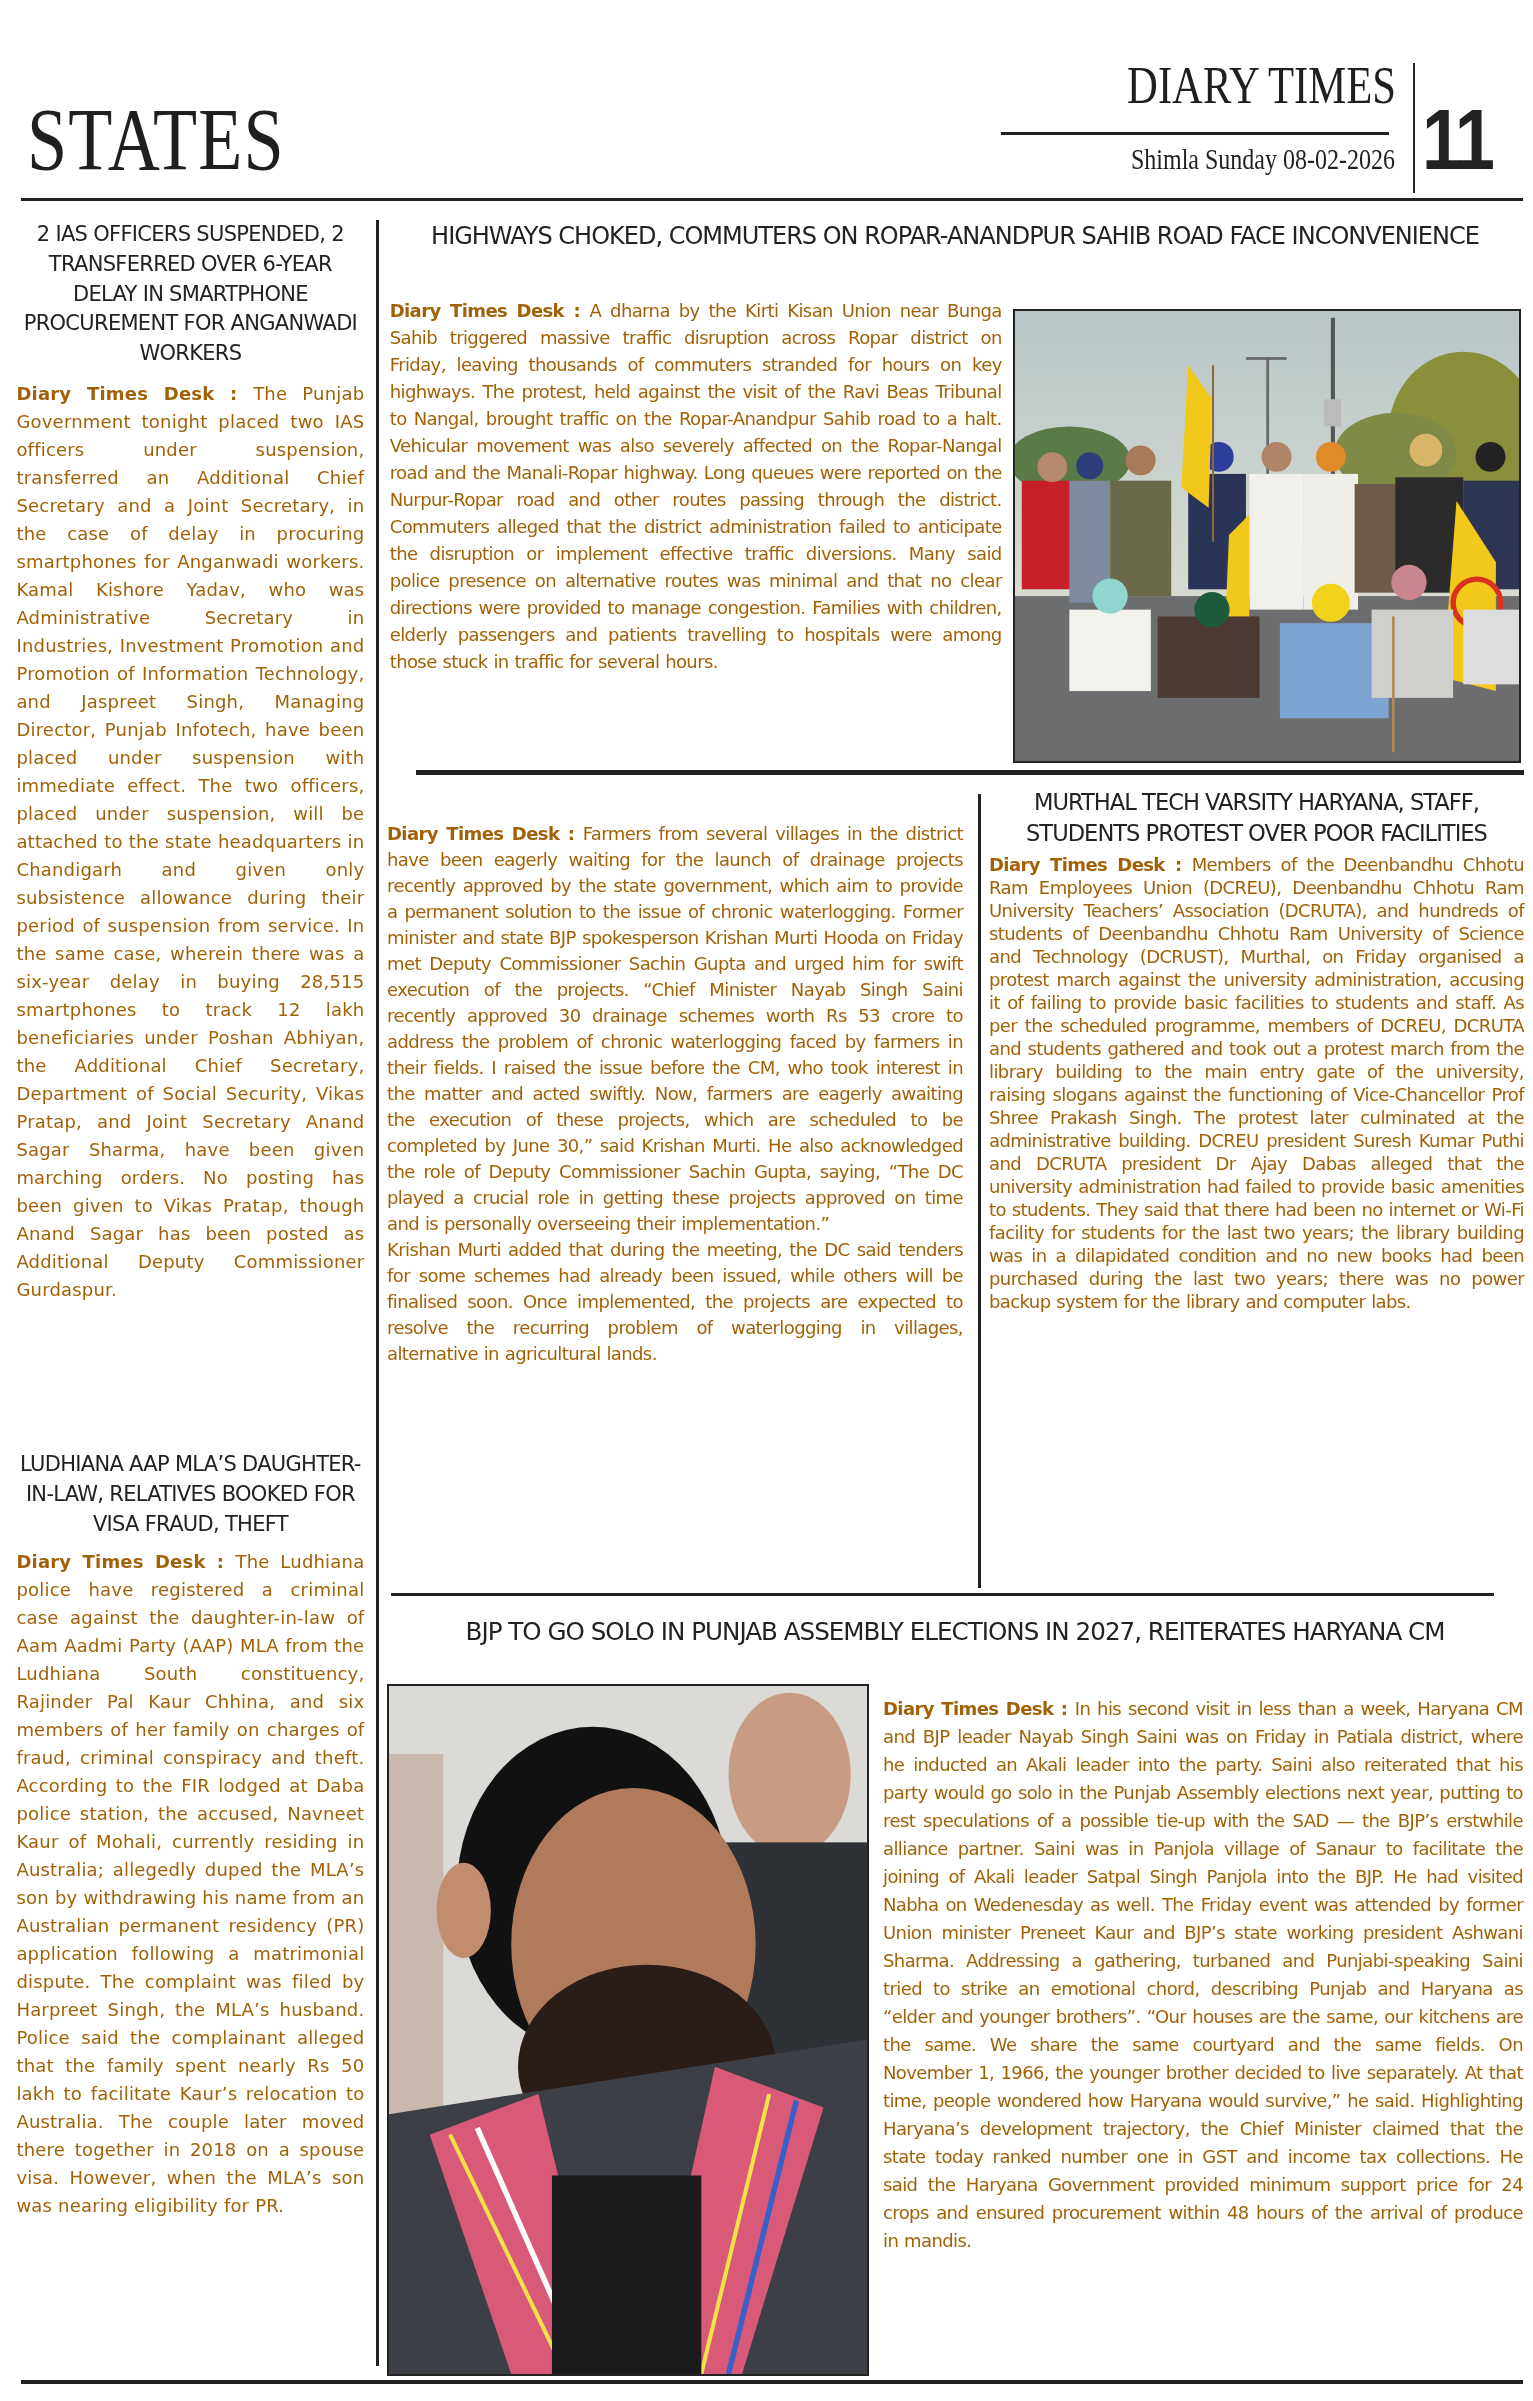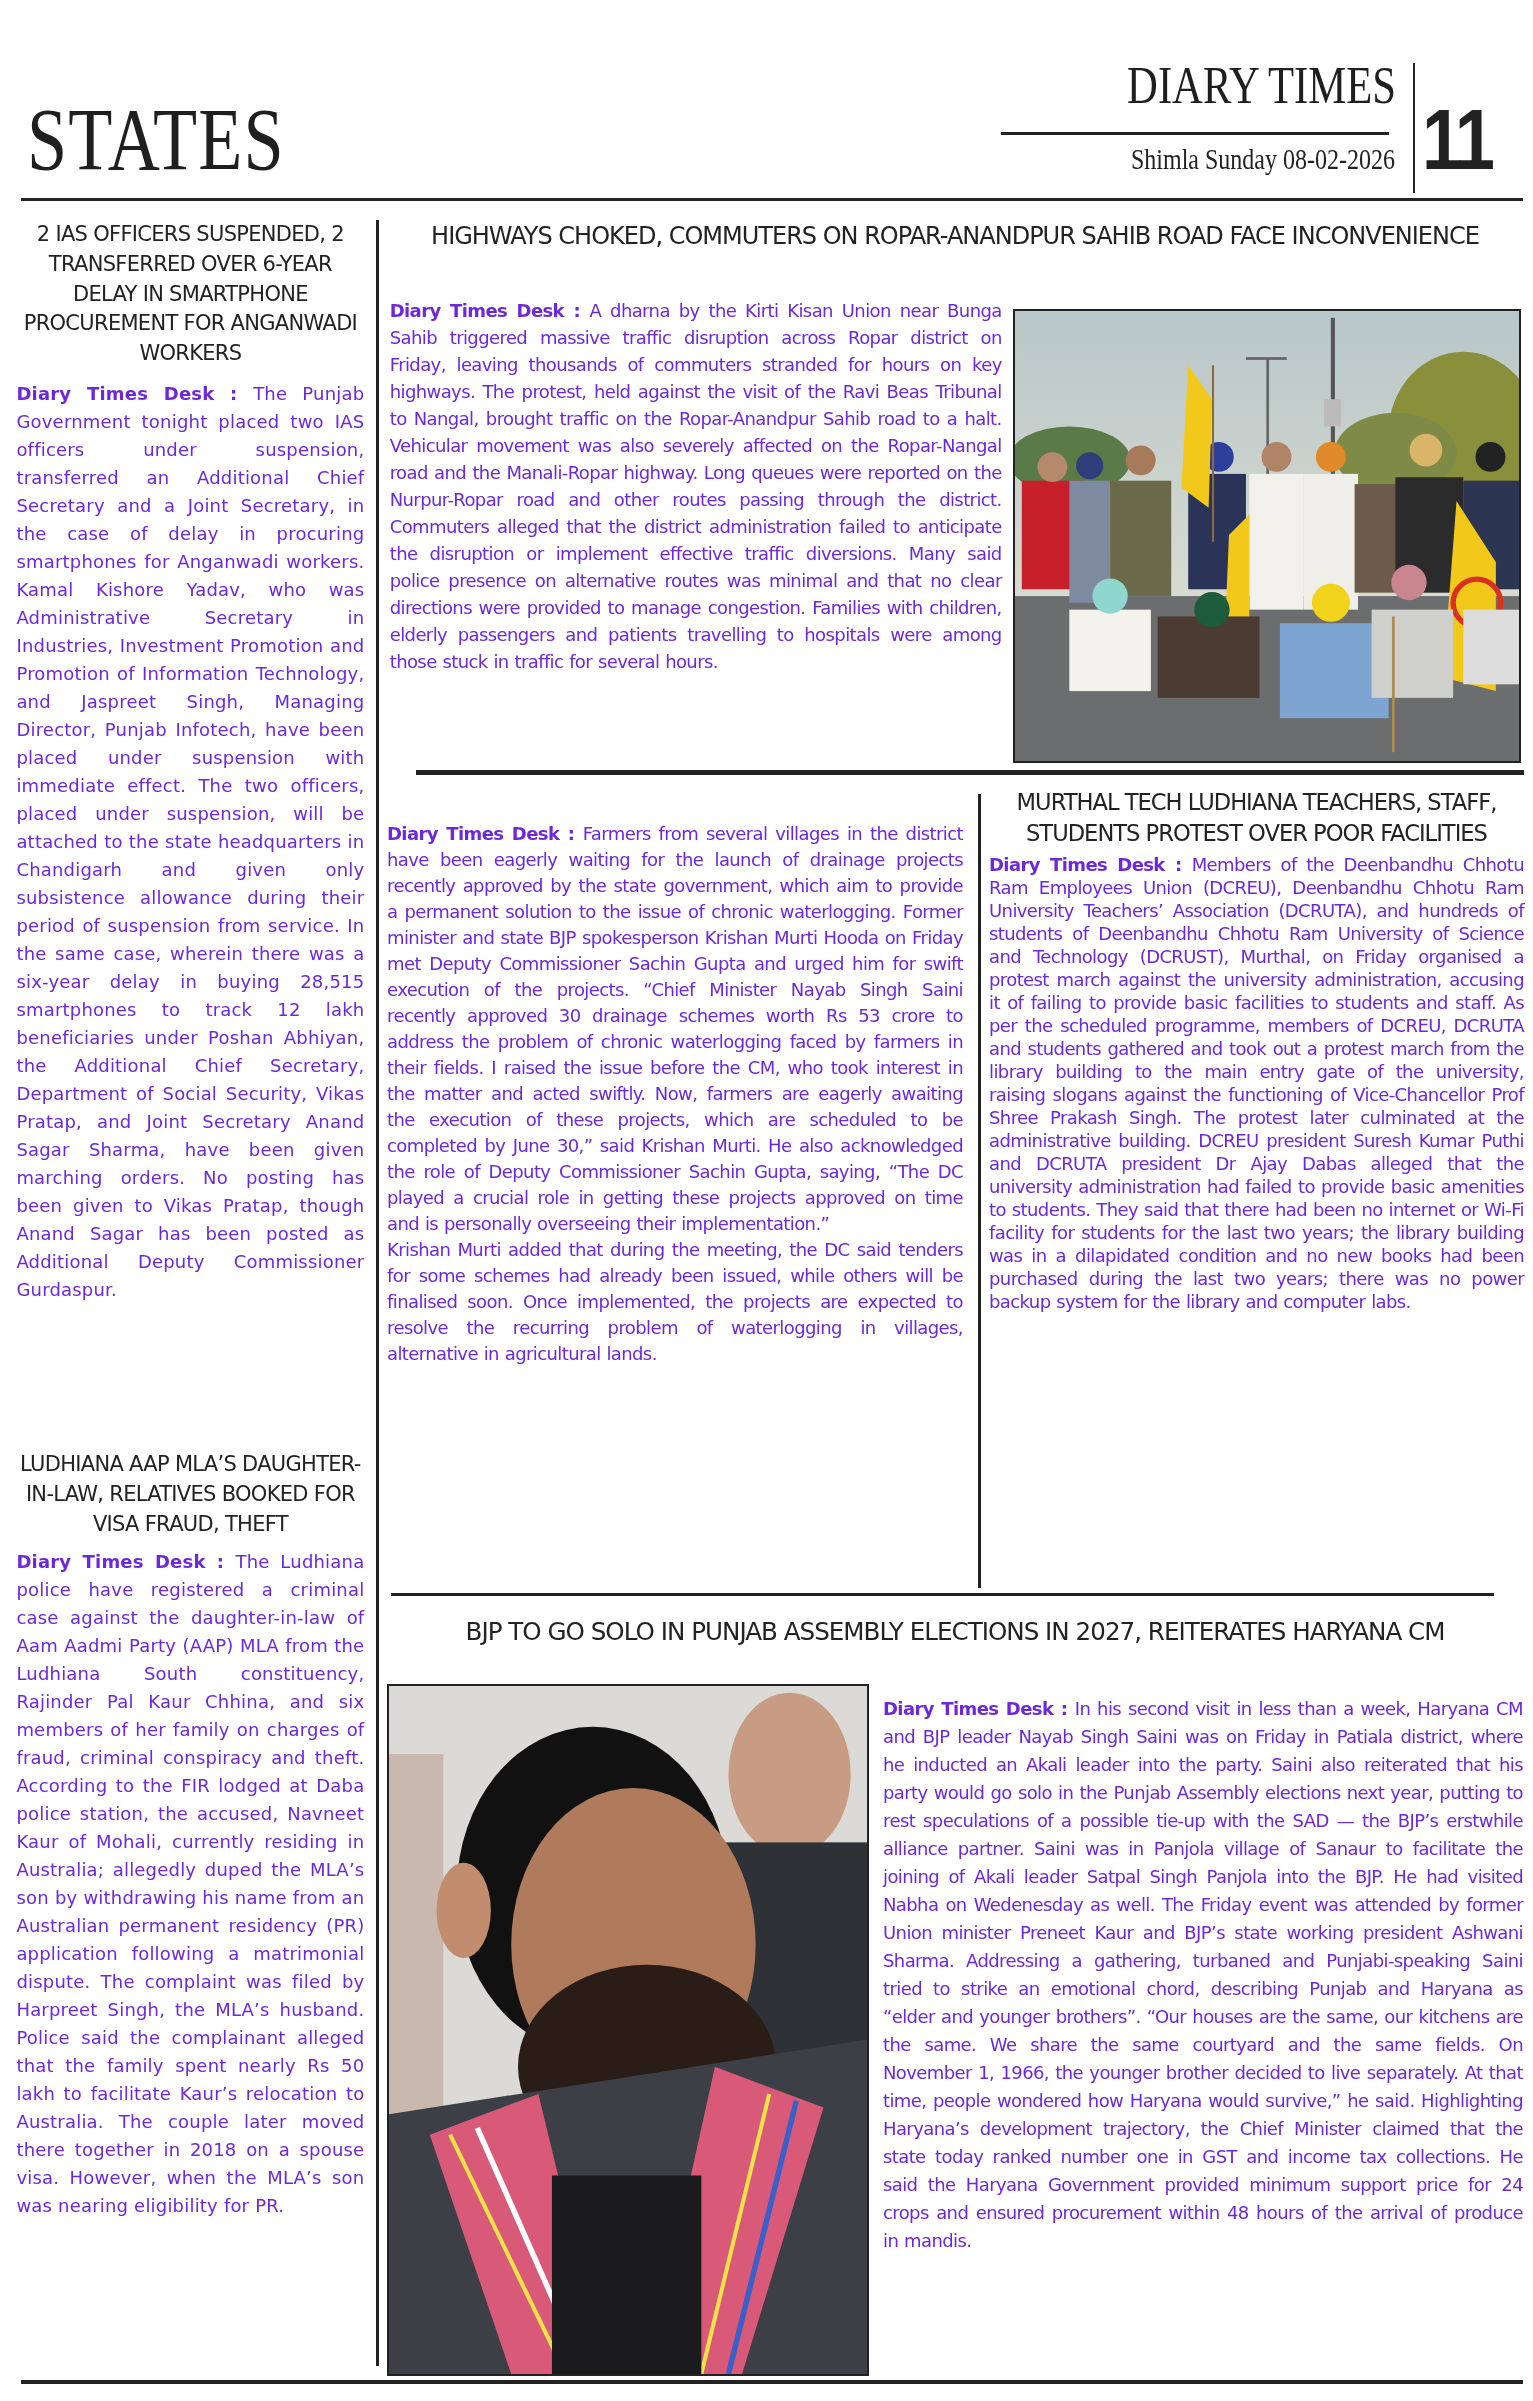--- a/index.html
+++ b/index.html
@@ -18,21 +18,21 @@
   
   .vrule { background: #222; width: 2.7px; }
   .hrule { background: #222; height: 4.8px; }
 
   
   .headline { font-family: "DejaVu Sans", sans-serif; font-weight: normal; text-align: center; color: #222; line-height: 1.42; }
   .hl-left { font-size: 21px; letter-spacing: -0.7px; }
   .hl-condensed { font-size: 24px; letter-spacing: -1px; }
 
   
-  .body-text { text-align: justify; color: #6d28d9; }
+  .body-text { text-align: justify; color: #a16207; }
   .bt-wide { font-family: "DejaVu Sans", sans-serif; font-size: 18px; line-height: 28px; letter-spacing: 0.2px; }
   .bt-cond { font-family: "DejaVu Sans", sans-serif; font-size: 18px; line-height: 27px; letter-spacing: -0.6px; word-spacing: 0.7px; margin-top: 31px; }
   .lead { font-weight: bold; }
   .para { display: block; }
 
   
   .photo { border: 2.7px solid #222; box-sizing: border-box; overflow: hidden; }
   .photo svg { display: block; width: 100%; height: 100%; }
 </style>
 </head>
@@ -123,21 +123,21 @@
 <article class="abs" style="left:387px; top:790px; width:576px;">
   <div class="body-text bt-cond" style="line-height:26px;">
     <span class="para"><span class="lead">Diary Times Desk : </span><span>Farmers from several villages in the district have been eagerly waiting for the launch of drainage projects recently approved by the state government, which aim to provide a permanent solution to the issue of chronic waterlogging. Former minister and state BJP spokesperson Krishan Murti Hooda on Friday met Deputy Commissioner Sachin Gupta and urged him for swift execution of the projects. “Chief Minister Nayab Singh Saini recently approved 30 drainage schemes worth Rs 53 crore to address the problem of chronic waterlogging faced by farmers in their fields. I raised the issue before the CM, who took interest in the matter and acted swiftly. Now, farmers are eagerly awaiting the execution of these projects, which are scheduled to be completed by June 30,” said Krishan Murti. He also acknowledged the role of Deputy Commissioner Sachin Gupta, saying, “The DC played a crucial role in getting these projects approved on time and is personally overseeing their implementation.”</span></span>
     <span class="para">Krishan Murti added that during the meeting, the DC said tenders for some schemes had already been issued, while others will be finalised soon. Once implemented, the projects are expected to resolve the recurring problem of waterlogging in villages, alternative in agricultural lands.</span>
   </div>
 </article>
 
 <div class="abs vrule" style="left:978px; top:794px; height:794px;"></div>
 
 <article class="abs" style="left:989px; top:787px; width:535px;">
-  <h2 class="headline hl-condensed" style="margin:0 0 4.1px 0; line-height:31px; font-size:22.6px;">MURTHAL TECH LUDHIANA TEACHERS, STAFF, STUDENTS PROTEST OVER POOR FACILITIES</h2>
+  <h2 class="headline hl-condensed" style="margin:0 0 4.1px 0; line-height:31px; font-size:22.6px;">MURTHAL TECH VARSITY HARYANA, STAFF, STUDENTS PROTEST OVER POOR FACILITIES</h2>
   <p class="body-text bt-cond" style="margin:0; line-height:23px;"><span class="lead">Diary Times Desk : </span><span>Members of the Deenbandhu Chhotu Ram Employees Union (DCREU), Deenbandhu Chhotu Ram University Teachers’ Association (DCRUTA), and hundreds of students of Deenbandhu Chhotu Ram University of Science and Technology (DCRUST), Murthal, on Friday organised a protest march against the university administration, accusing it of failing to provide basic facilities to students and staff. As per the scheduled programme, members of DCREU, DCRUTA and students gathered and took out a protest march from the library building to the main entry gate of the university, raising slogans against the functioning of Vice-Chancellor Prof Shree Prakash Singh. The protest later culminated at the administrative building. DCREU president Suresh Kumar Puthi and DCRUTA president Dr Ajay Dabas alleged that the university administration had failed to provide basic amenities to students. They said that there had been no internet or Wi-Fi facility for students for the last two years; the library building was in a dilapidated condition and no new books had been purchased during the last two years; there was no power backup system for the library and computer labs.</span></p>
 </article>
 
 <div class="abs hrule" style="left:391px; top:1593px; width:1103px; height:2.7px;"></div>
 
 <article class="abs" style="left:387px; top:1608px; width:1136px;">
   <h2 class="headline hl-condensed" style="margin:0; padding:0 20.5px; line-height:48px; font-size:24.6px;">BJP TO GO SOLO IN PUNJAB ASSEMBLY ELECTIONS IN 2027, REITERATES HARYANA CM</h2>
 </article>
 
 <div class="abs photo" style="left:387px; top:1684px; width:482px; height:692px;">

